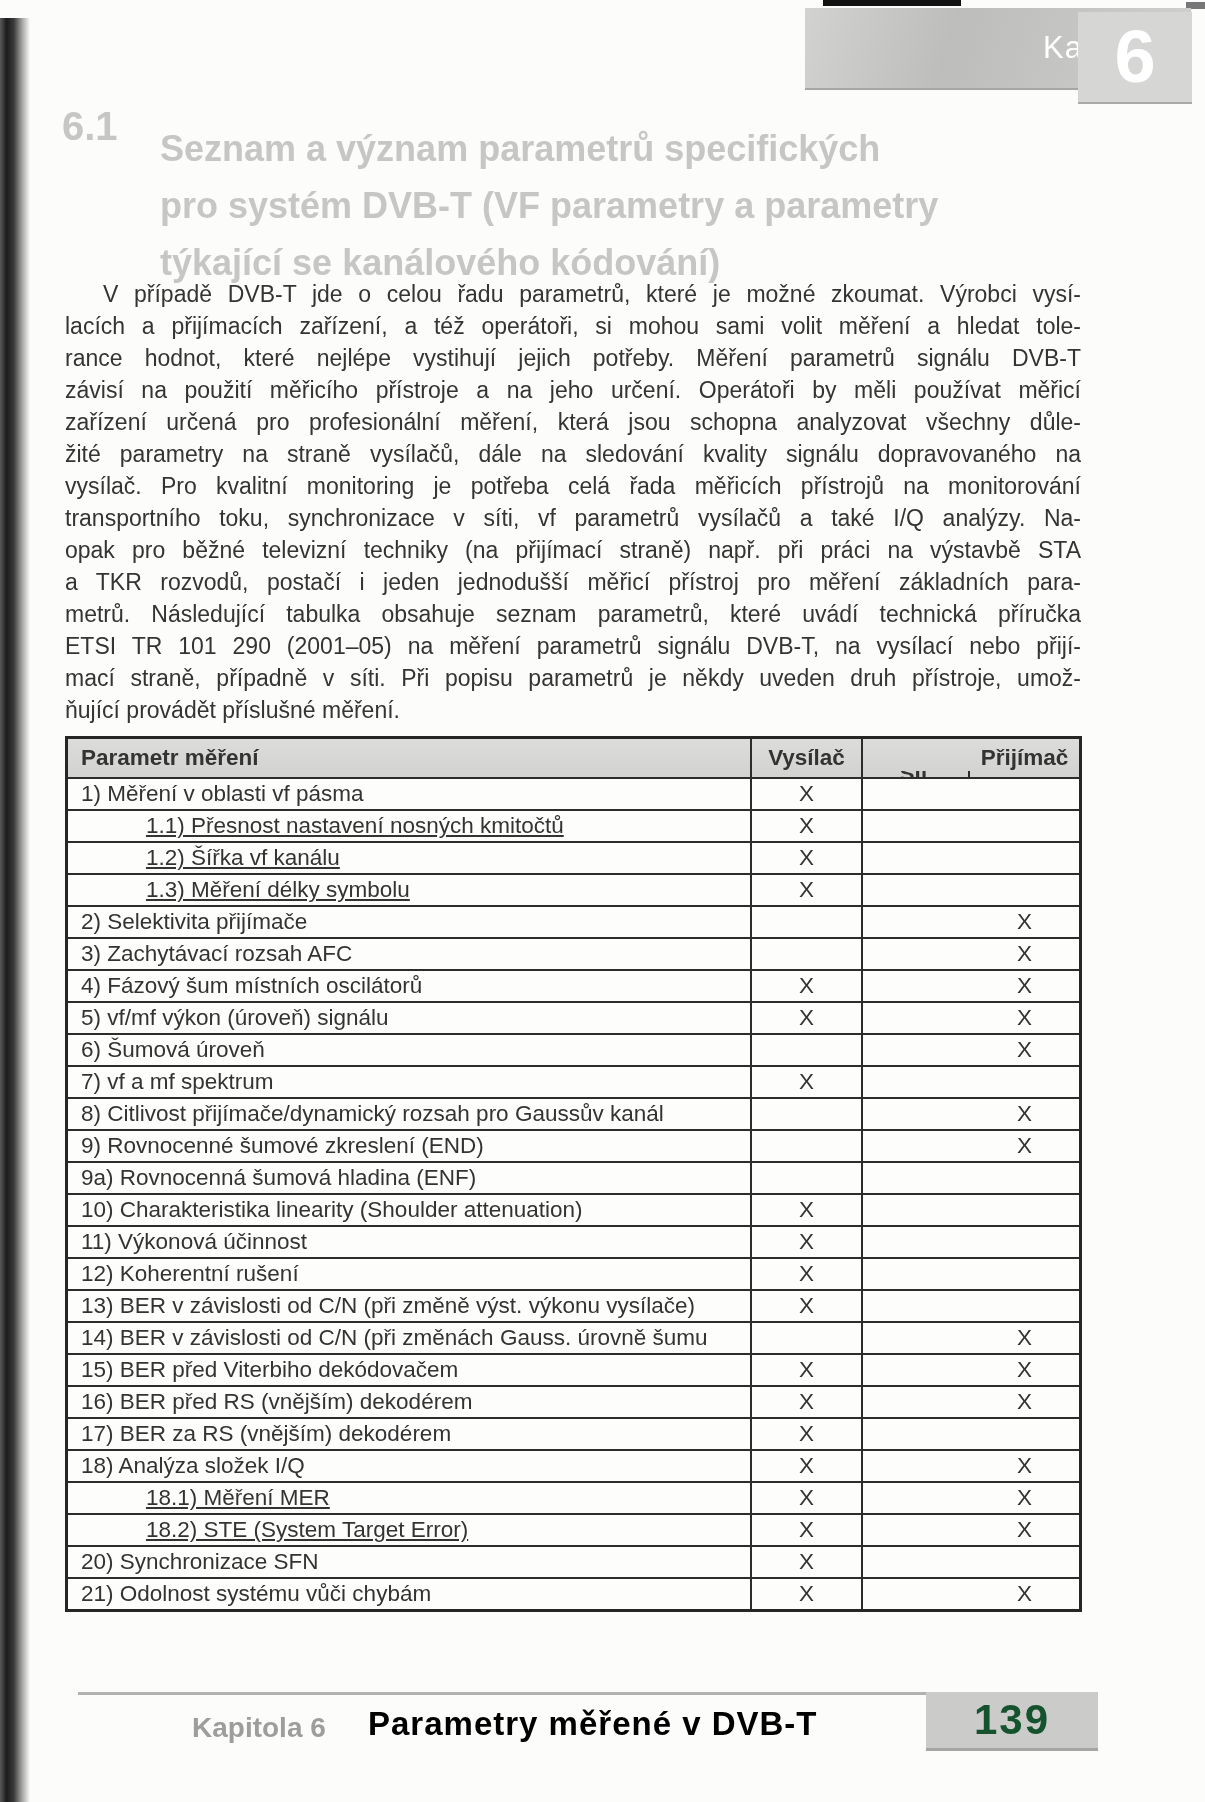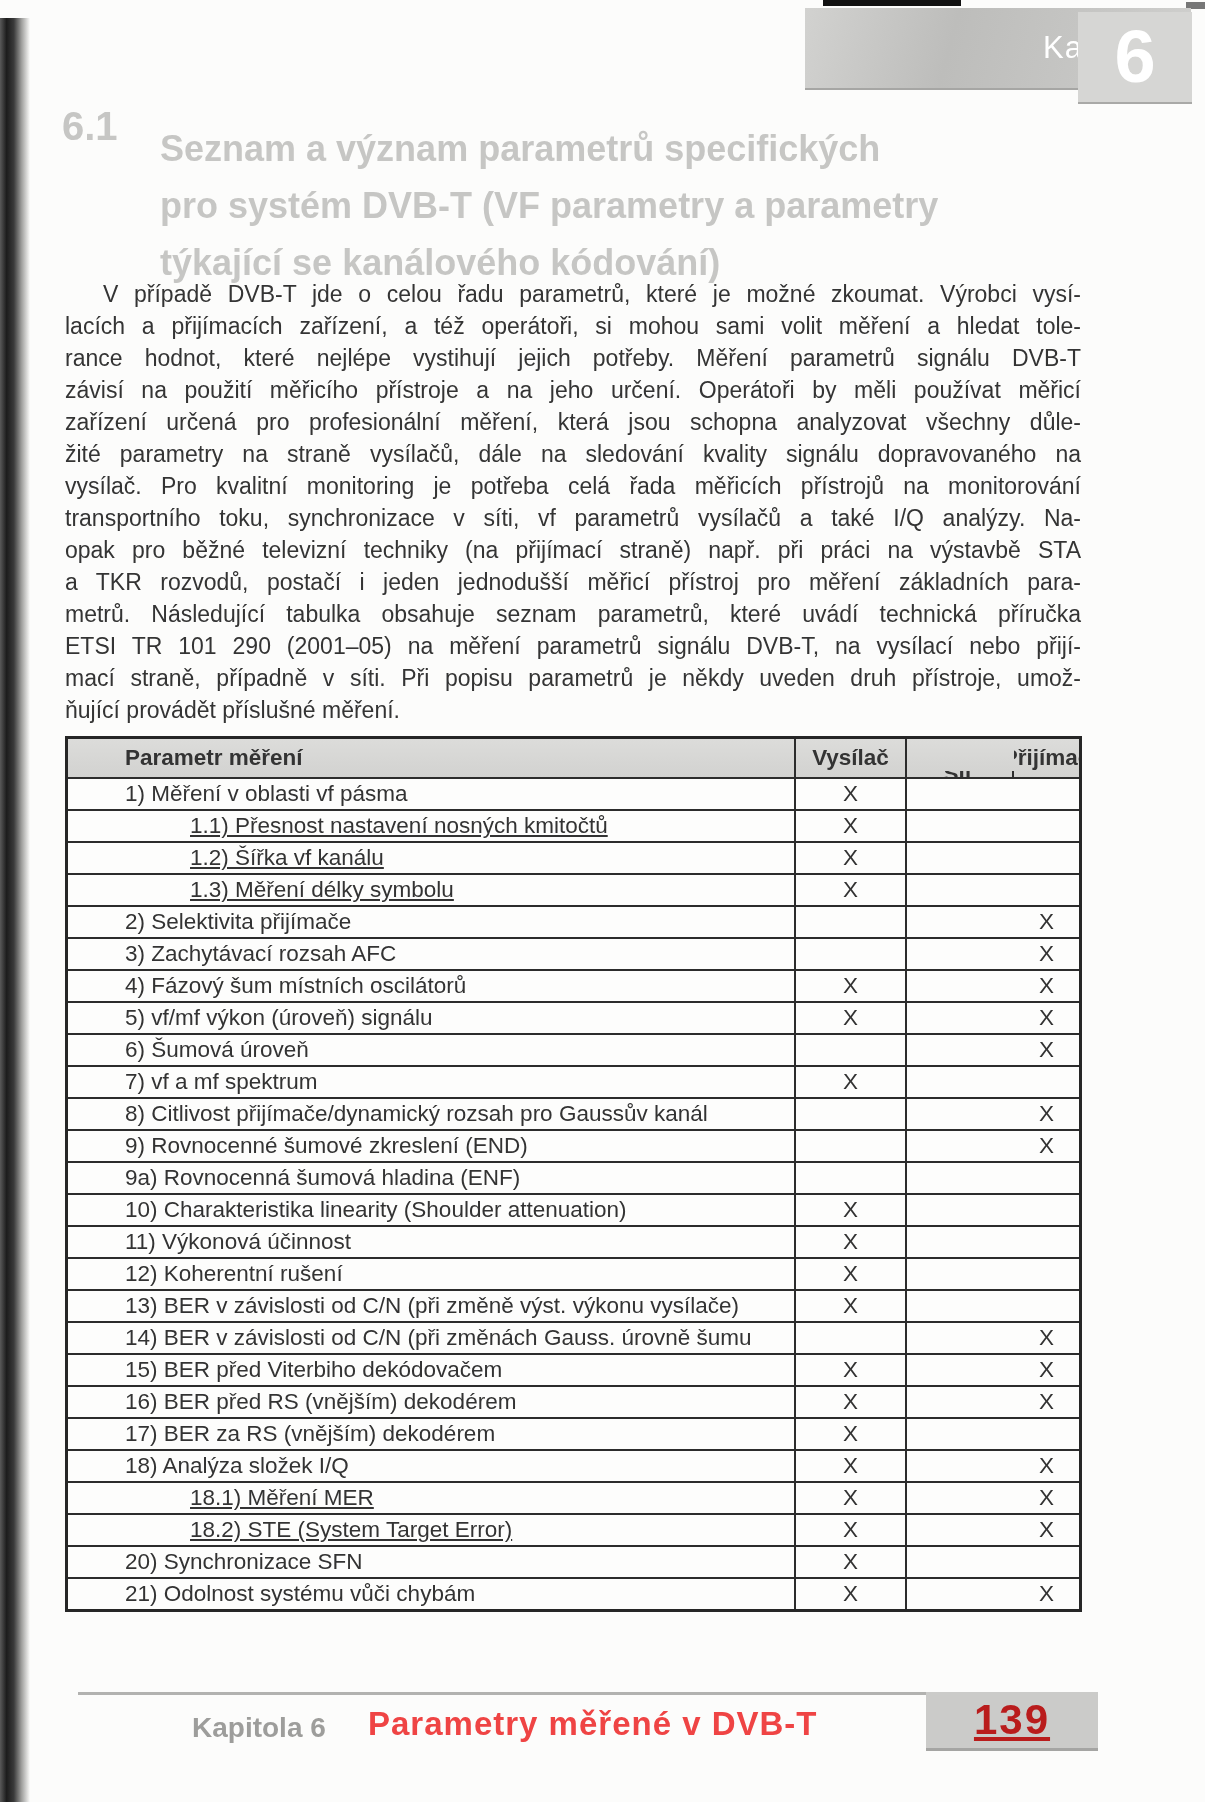--- a/index.html
+++ b/index.html
@@ -51,35 +51,35 @@
   .body-line:last-child { text-align-last:left; }
   
   .param-table {
     position:absolute; left:65px; top:736px; width:1017px;
     border:3px solid #262626; box-sizing:border-box;
     background:#fdfdfc;
   }
   .trow { display:flex; height:32px; box-sizing:border-box; border-top:2px solid #2c2c2c; }
   .trow.head { height:38px; border-top:none; background:linear-gradient(to bottom,#dcdcda,#d2d2d0); font-weight:bold; }
   .tc { box-sizing:border-box; display:flex; align-items:center; font-size:22.5px; color:#333; overflow:hidden; }
-  .tc.tlabel { flex:0 0 684px; padding-left:13px; border-right:2px solid #2c2c2c; white-space:nowrap;margin-left:44px; }
+  .tc.tlabel { flex:0 0 684px; padding-left:13px; border-right:2px solid #2c2c2c; white-space:nowrap; }
   .trow.sub .tc.tlabel { padding-left:78px;text-decoration:underline; }
   .tc.tv { flex:0 0 111px; justify-content:center; border-right:2px solid #2c2c2c; }
   .tc.ts { flex:0 0 107px; justify-content:center; border-right:2px solid #2c2c2c;margin-top:32px; }
   .tc.tp { flex:1 1 auto; justify-content:center; }
   
   .footer-rule { position:absolute; left:78px; top:1692px; width:848px; height:3px; background:#b2b2b0; }
   .footer-chapter { position:absolute; left:192px; top:1712px; font-size:28px; font-weight:bold; color:#9d9d9b; }
-  .footer-title { position:absolute; left:368px; top:1705px; font-size:33px; font-weight:bold; color:#ef4444; letter-spacing:1px; }
+  .footer-title { position:absolute; left:368px; top:1705px; font-size:33px; font-weight:bold; color:#000000; letter-spacing:1px; }
   .page-number-box {
     position:absolute; left:926px; top:1692px; width:172px; height:56px;
     background:#cbcbc9; border-bottom:3px solid #a5a5a3;
     display:flex; align-items:center; justify-content:center;
   }
-  .page-number { color:#b91c1c; font-size:42px; font-weight:bold; letter-spacing:2px;text-decoration:underline; }
+  .page-number { color:#14532d; font-size:42px; font-weight:bold; letter-spacing:2px; }
 </style>
 </head>
 <body>
 
 <div class="page">
 
   <div class="binding-strip"></div>
   <div class="top-artifact"></div>
   <div class="corner-artifact"></div>
 

